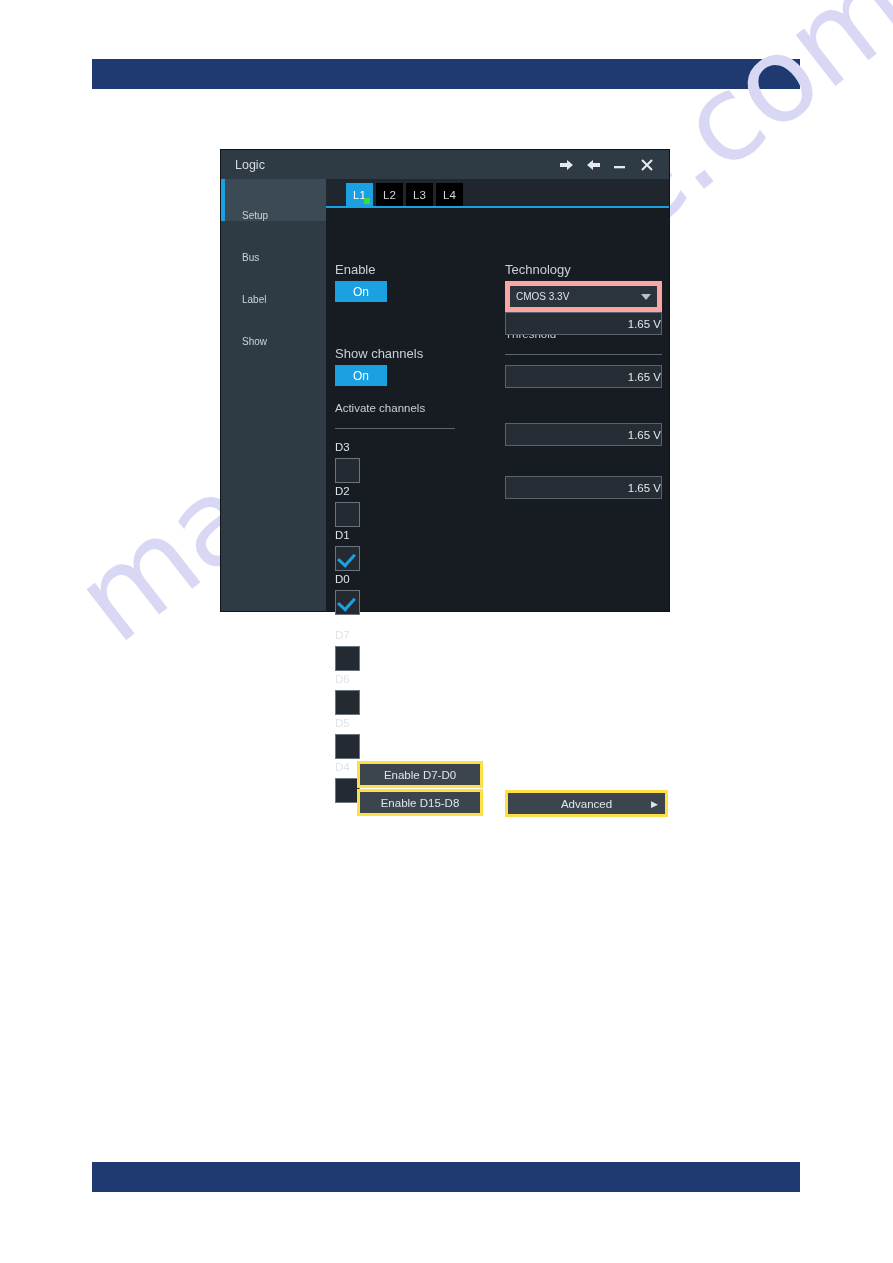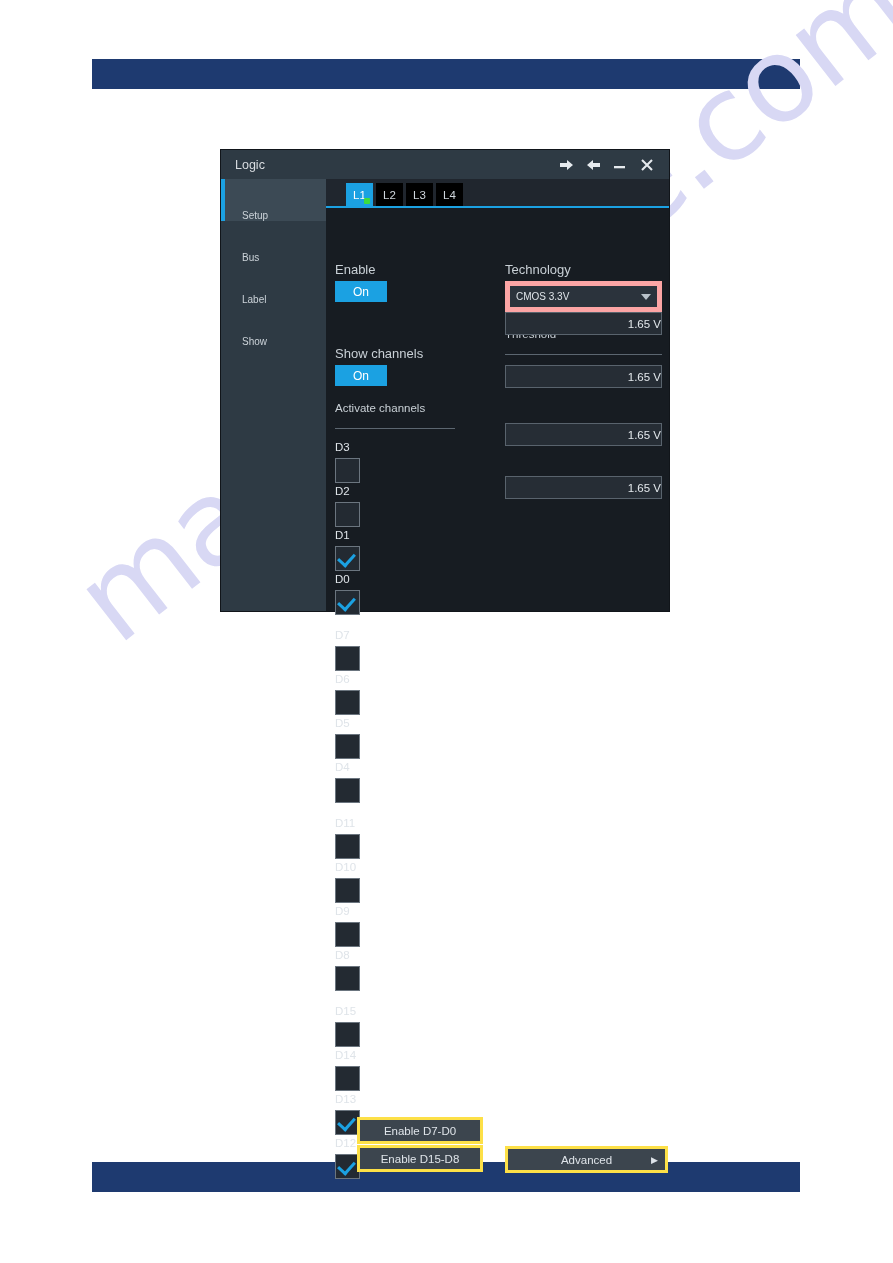--- a/index.html
+++ b/index.html
@@ -450,59 +450,23 @@
               <div class="ch-box"></div>
             </div>
             <div class="ch-cell">
               <div class="ch-name">D4</div>
               <div class="ch-box"></div>
             </div>
           </div>
 
           <div class="ch-gap"></div>
 
-          <div class="ch-row">
-            <div class="ch-cell">
-              <div class="ch-name">D11</div>
-              <div class="ch-box"></div>
-            </div>
-            <div class="ch-cell">
-              <div class="ch-name">D10</div>
-              <div class="ch-box"></div>
-            </div>
-            <div class="ch-cell">
-              <div class="ch-name">D9</div>
-              <div class="ch-box"></div>
-            </div>
-            <div class="ch-cell">
-              <div class="ch-name">D8</div>
-              <div class="ch-box"></div>
-            </div>
-          </div>
 
           <div class="ch-gap"></div>
 
-          <div class="ch-row">
-            <div class="ch-cell">
-              <div class="ch-name">D15</div>
-              <div class="ch-box"></div>
-            </div>
-            <div class="ch-cell">
-              <div class="ch-name">D14</div>
-              <div class="ch-box"></div>
-            </div>
-            <div class="ch-cell">
-              <div class="ch-name">D13</div>
-              <div class="ch-box checked"></div>
-            </div>
-            <div class="ch-cell">
-              <div class="ch-name">D12</div>
-              <div class="ch-box checked"></div>
-            </div>
-          </div>
 
           <div class="bottom-btns">
             <div class="btn btn-wide">Enable D7-D0</div>
             <div class="btn btn-wide">Enable D15-D8</div>
           </div>
 
         </div>
 
         <div class="col-right">
 

